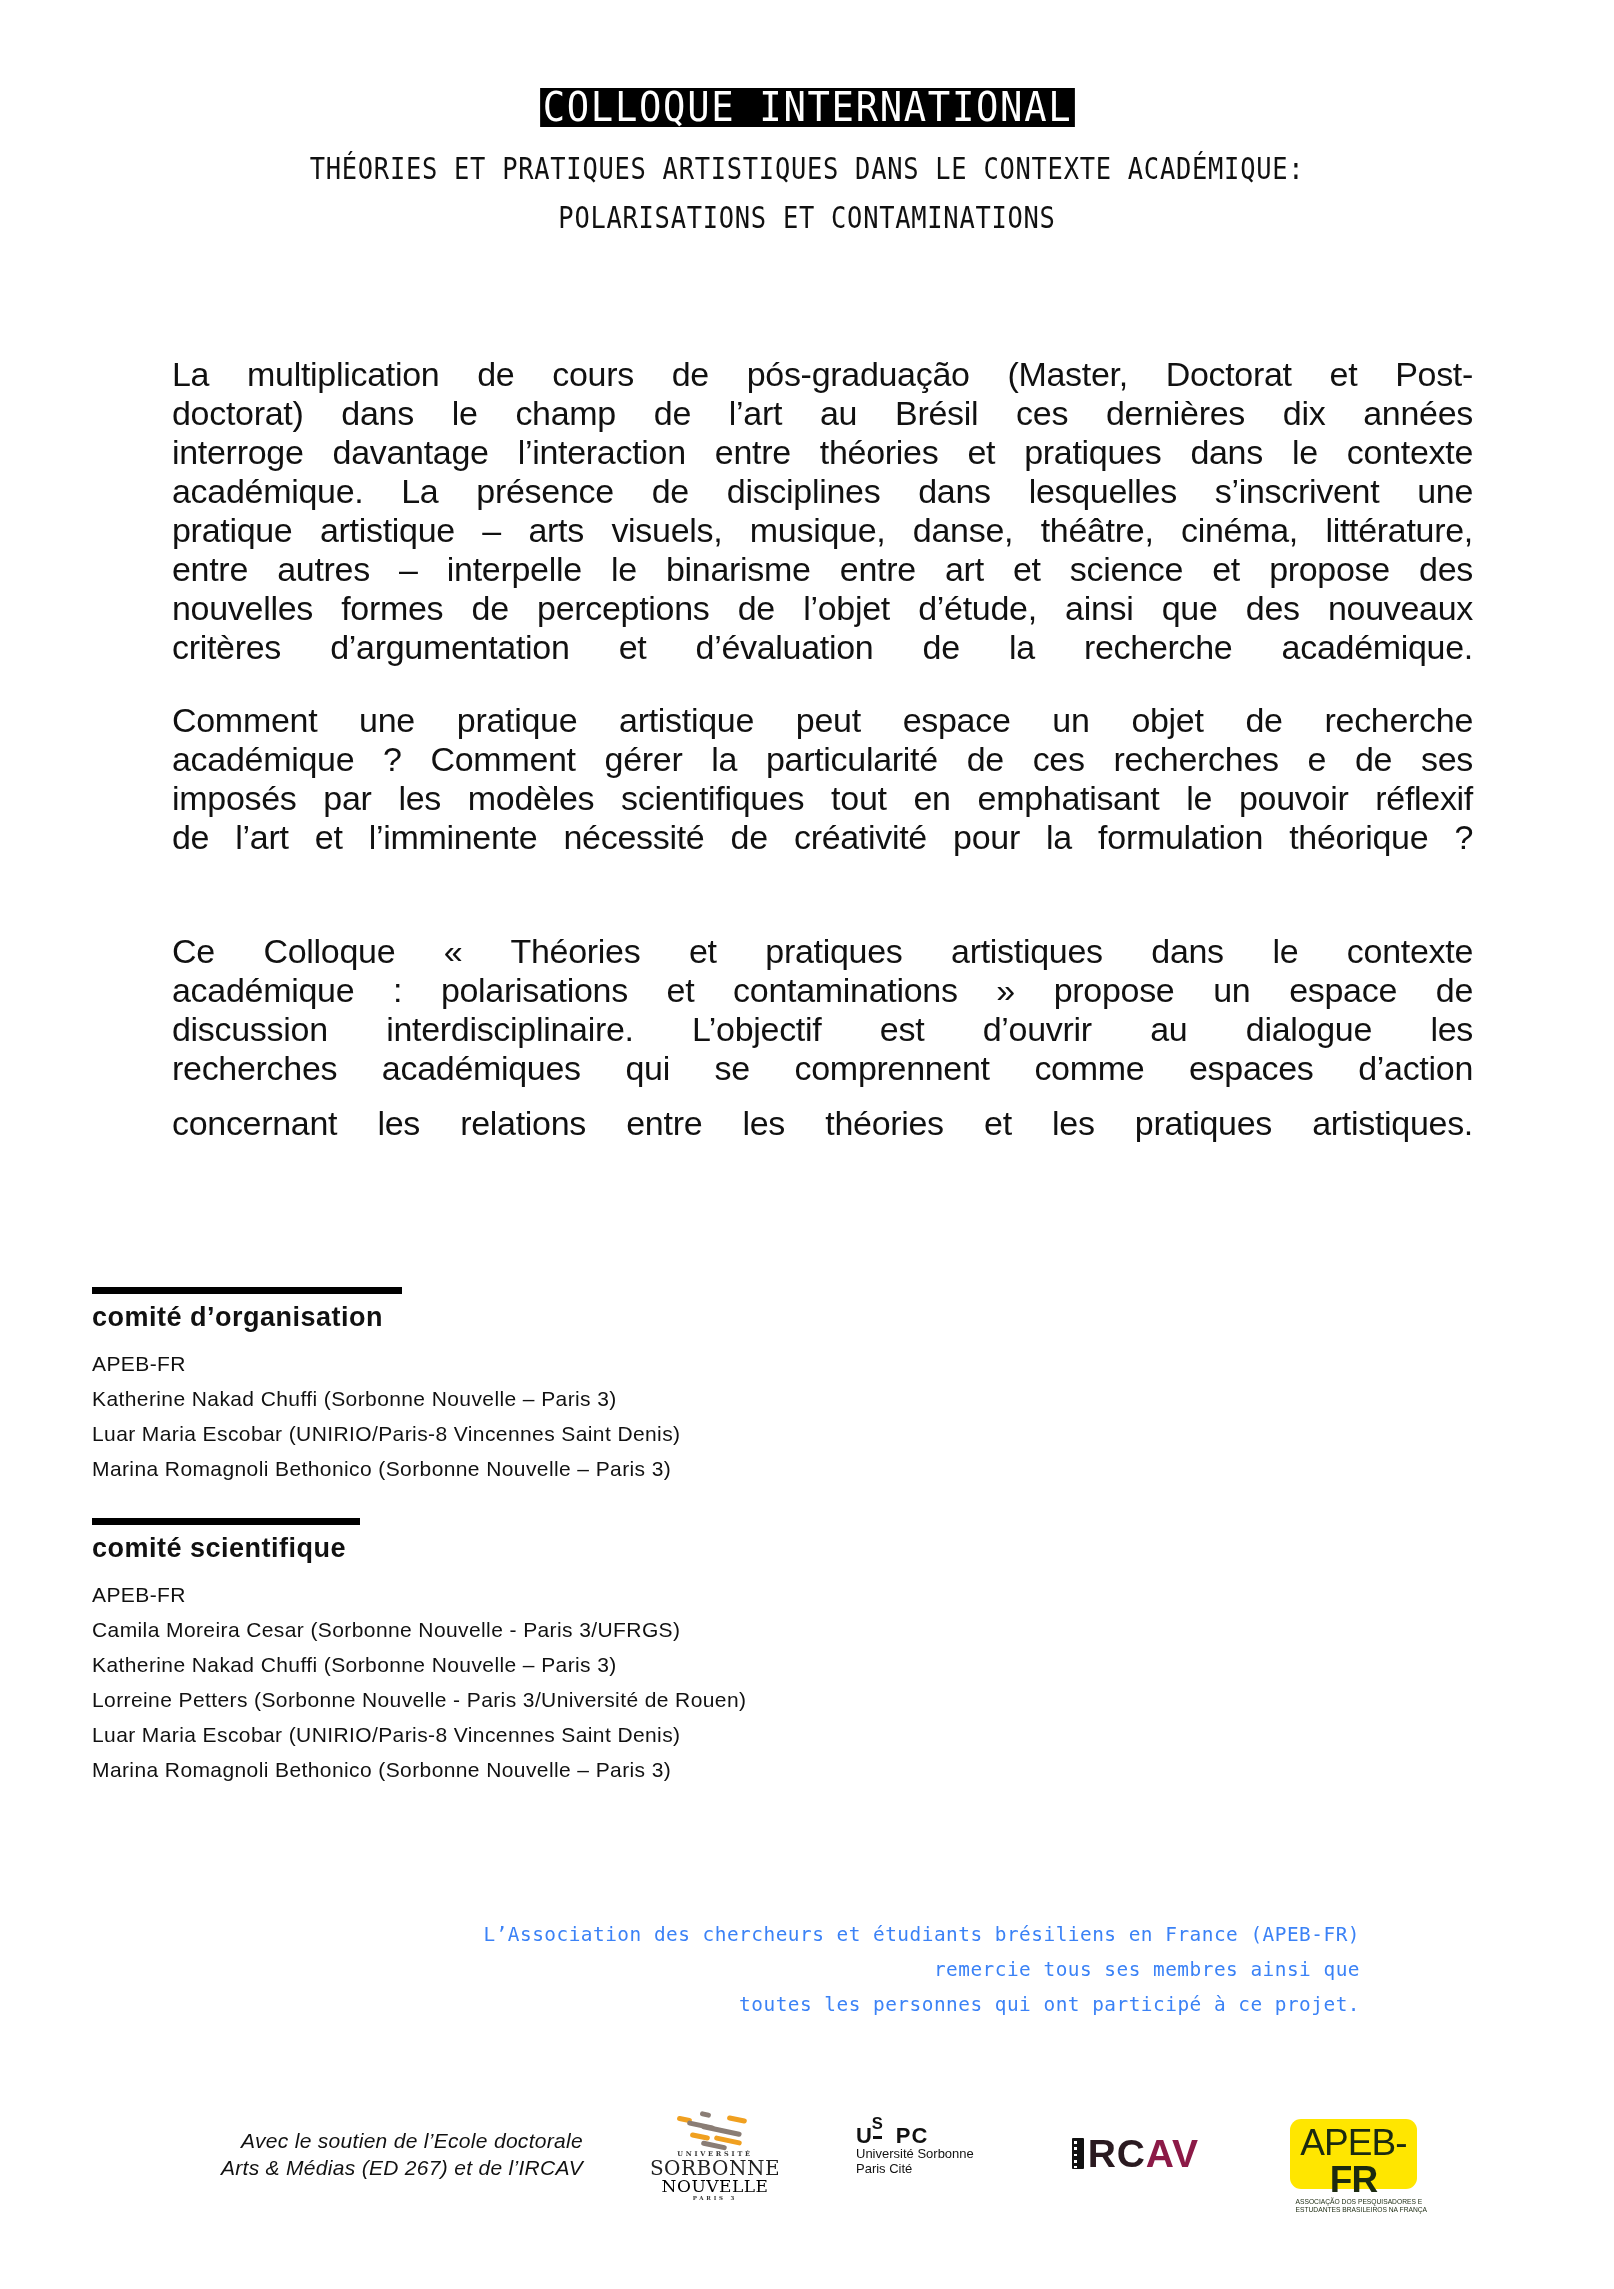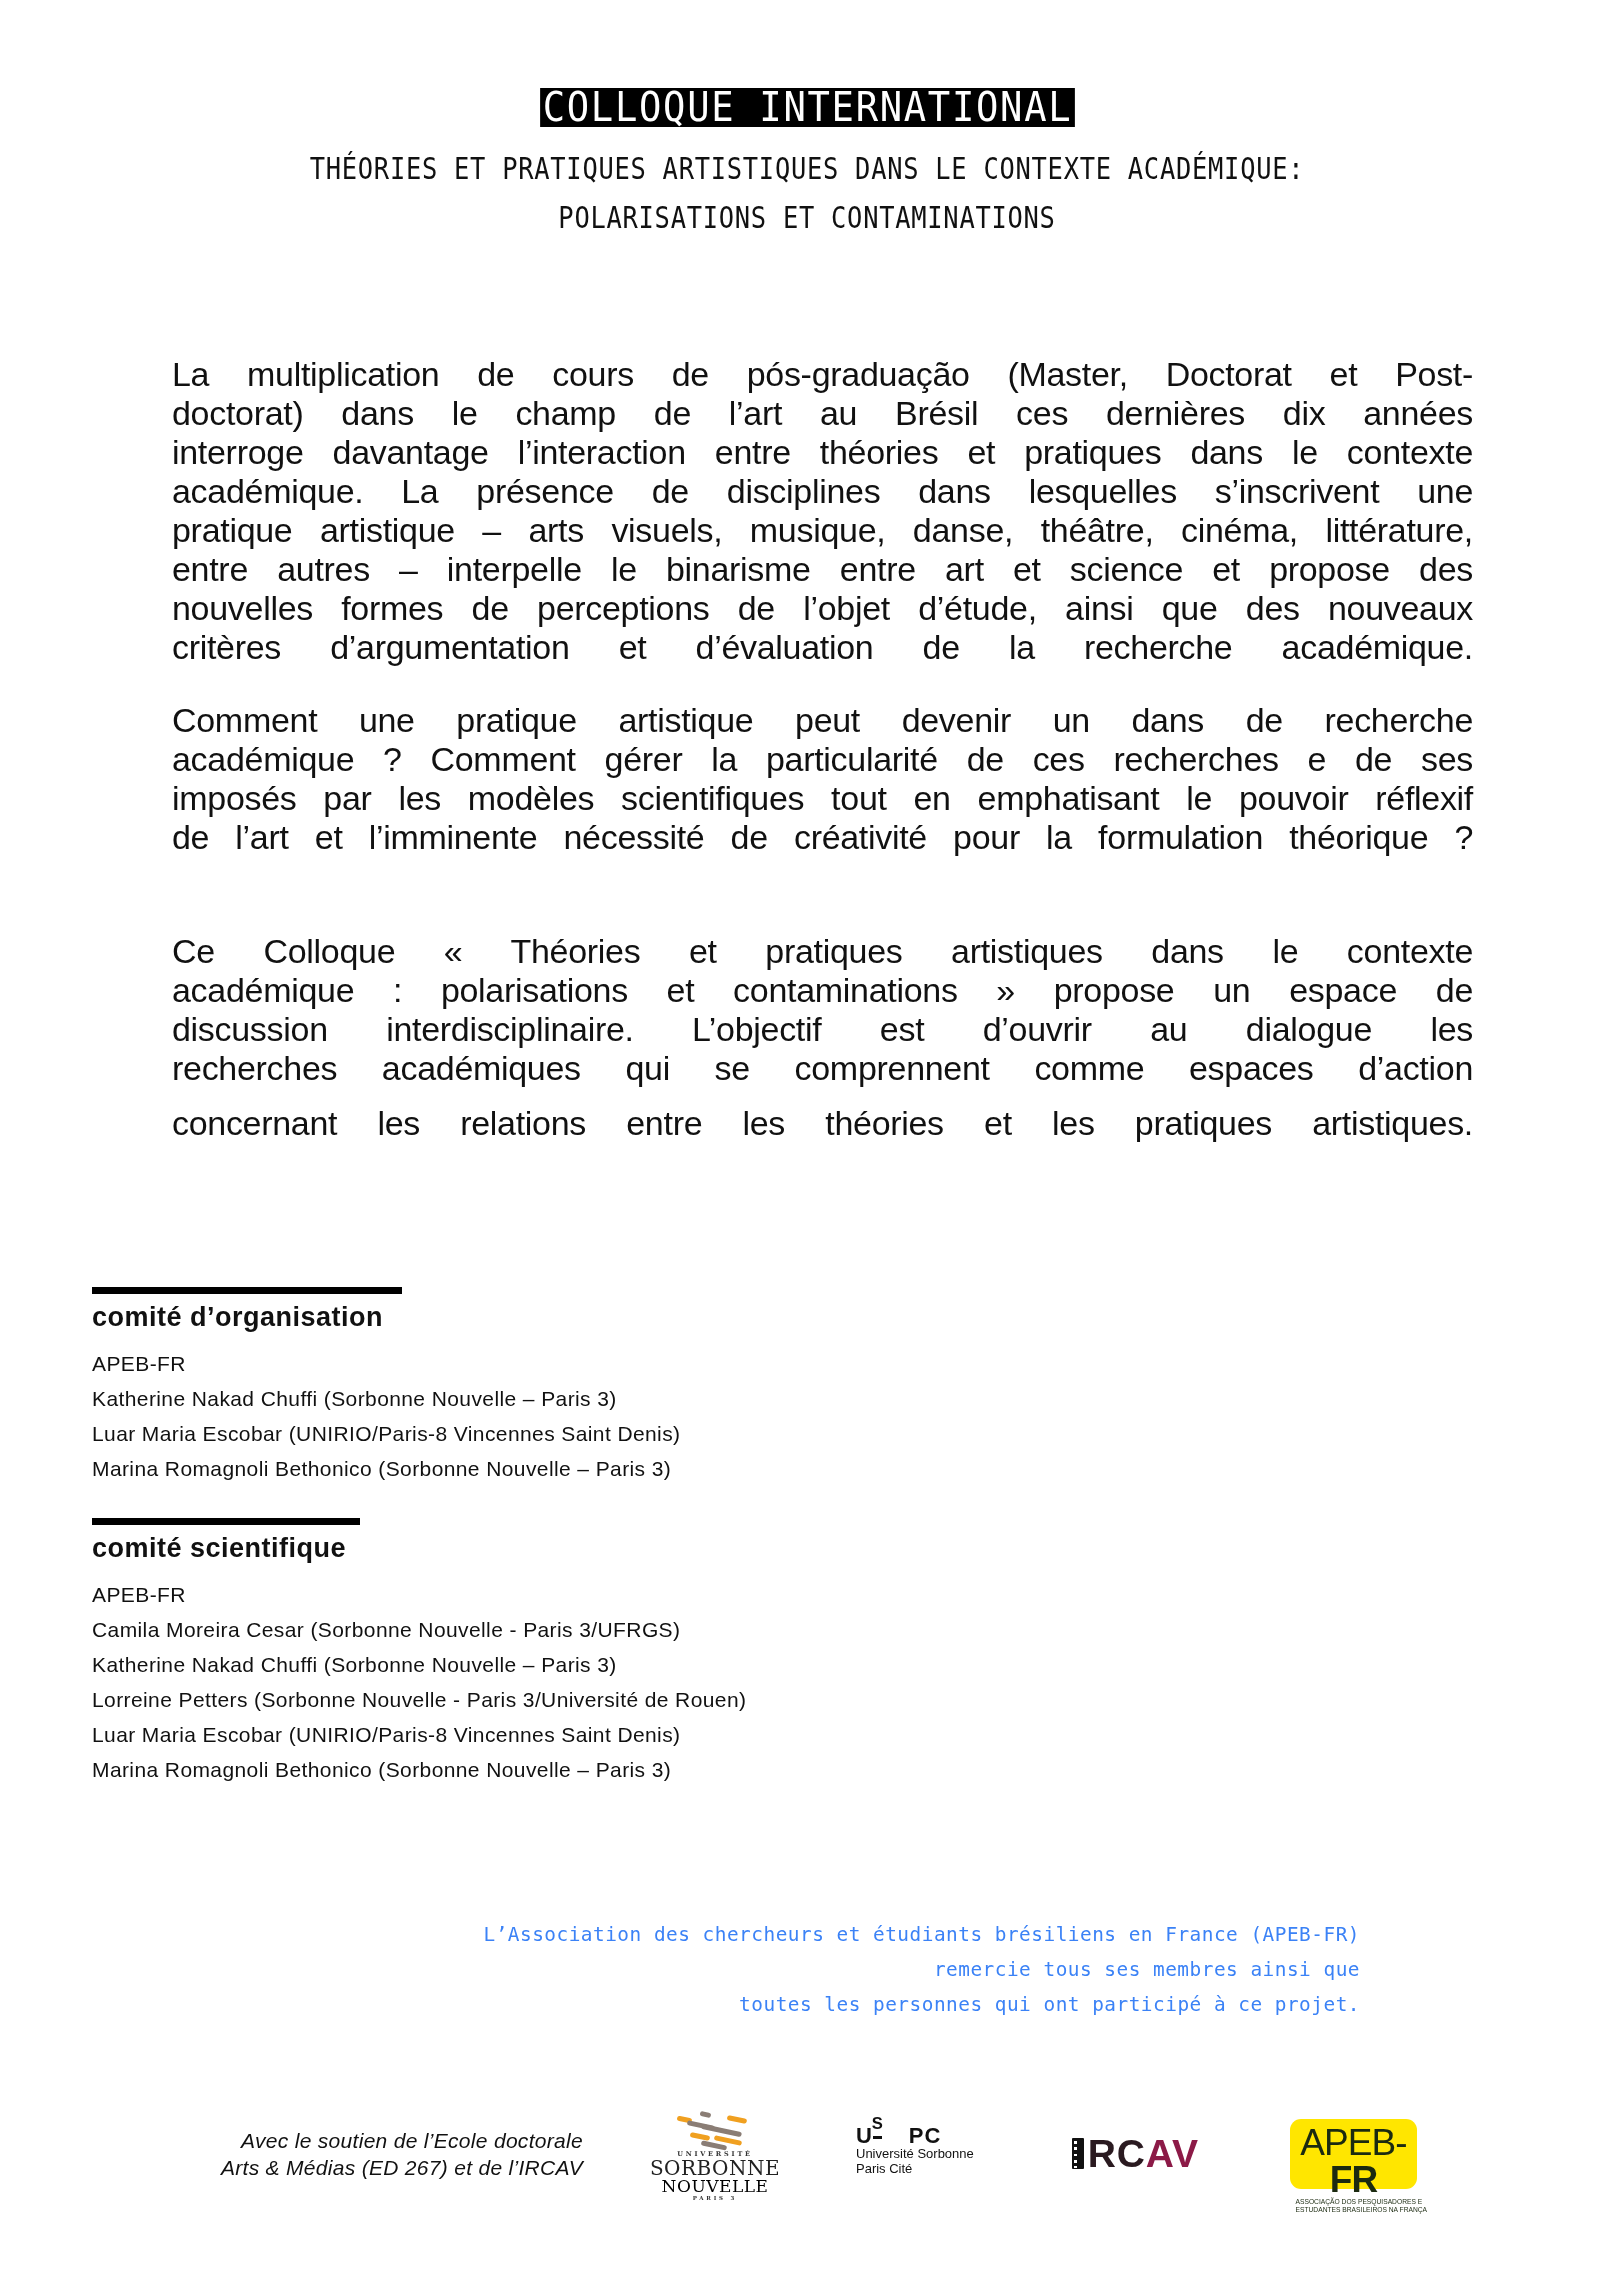--- a/index.html
+++ b/index.html
@@ -101,21 +101,21 @@
   <div class="ln"><span style="text-align-last: justify;">doctorat) dans le champ de l’art au Brésil ces dernières dix années</span></div>
   <div class="ln"><span style="text-align-last: justify;">interroge davantage l’interaction entre théories et pratiques dans le contexte</span></div>
   <div class="ln"><span style="text-align-last: justify;">académique. La présence de disciplines dans lesquelles s’inscrivent une</span></div>
   <div class="ln"><span style="text-align-last: justify;">pratique artistique – arts visuels, musique, danse, théâtre, cinéma, littérature,</span></div>
   <div class="ln"><span style="text-align-last: justify;">entre autres – interpelle le binarisme entre art et science et propose des</span></div>
   <div class="ln"><span style="text-align-last: justify;">nouvelles formes de perceptions de l’objet d’étude, ainsi que des nouveaux</span></div>
   <div class="ln"><span style="text-align-last: justify;">critères d’argumentation et d’évaluation de la recherche académique.</span></div>
 </div>
 
 <div id="p2" class="para sans">
-  <div class="ln"><span style="text-align-last: justify;">Comment une pratique artistique peut devenir un dans de recherche</span></div>
+  <div class="ln"><span style="text-align-last: justify;">Comment une pratique artistique peut espace un objet de recherche</span></div>
   <div class="ln"><span style="text-align-last: justify;">académique ? Comment gérer la particularité de ces recherches e de ses</span></div>
   <div class="ln"><span style="text-align-last: justify;">imposés par les modèles scientifiques tout en emphatisant le pouvoir réflexif</span></div>
   <div class="ln"><span style="text-align-last: justify;">de l’art et l’imminente nécessité de créativité pour la formulation théorique ?</span></div>
 </div>
 
 <div id="p3" class="para sans">
   <div class="ln"><span style="text-align-last: justify;">Ce Colloque « Théories et pratiques artistiques dans le contexte</span></div>
   <div class="ln"><span style="text-align-last: justify;">académique : polarisations et contaminations » propose un espace de</span></div>
   <div class="ln"><span style="text-align-last: justify;">discussion interdisciplinaire. L’objectif est d’ouvrir au dialogue les</span></div>
   <div class="ln"><span style="text-align-last: justify;">recherches académiques qui se comprennent comme espaces d’action</span></div>
@@ -168,21 +168,21 @@
   <div class="sor">SORBONNE</div>
   <div class="nou">NOUVELLE</div>
   <div class="par">PARIS 3</div>
 </div>
 
 <div id="logo-uspc" class="logo">
   <div class="mark">
     <span>U</span>
     <span class="s">S</span>
     <span class="dash"></span>
-    <span style="margin-left:29px;">PC</span>
+    <span style="margin-left:16px;">PC</span>
   </div>
   <div class="name">Université Sorbonne</div>
   <div class="name">Paris Cité</div>
 </div>
 
 <div id="logo-ircav" class="logo">
   <div class="film">
     <i style="top:2.8px"></i>
       <i style="top:9.2px"></i>
       <i style="top:15.7px"></i>

